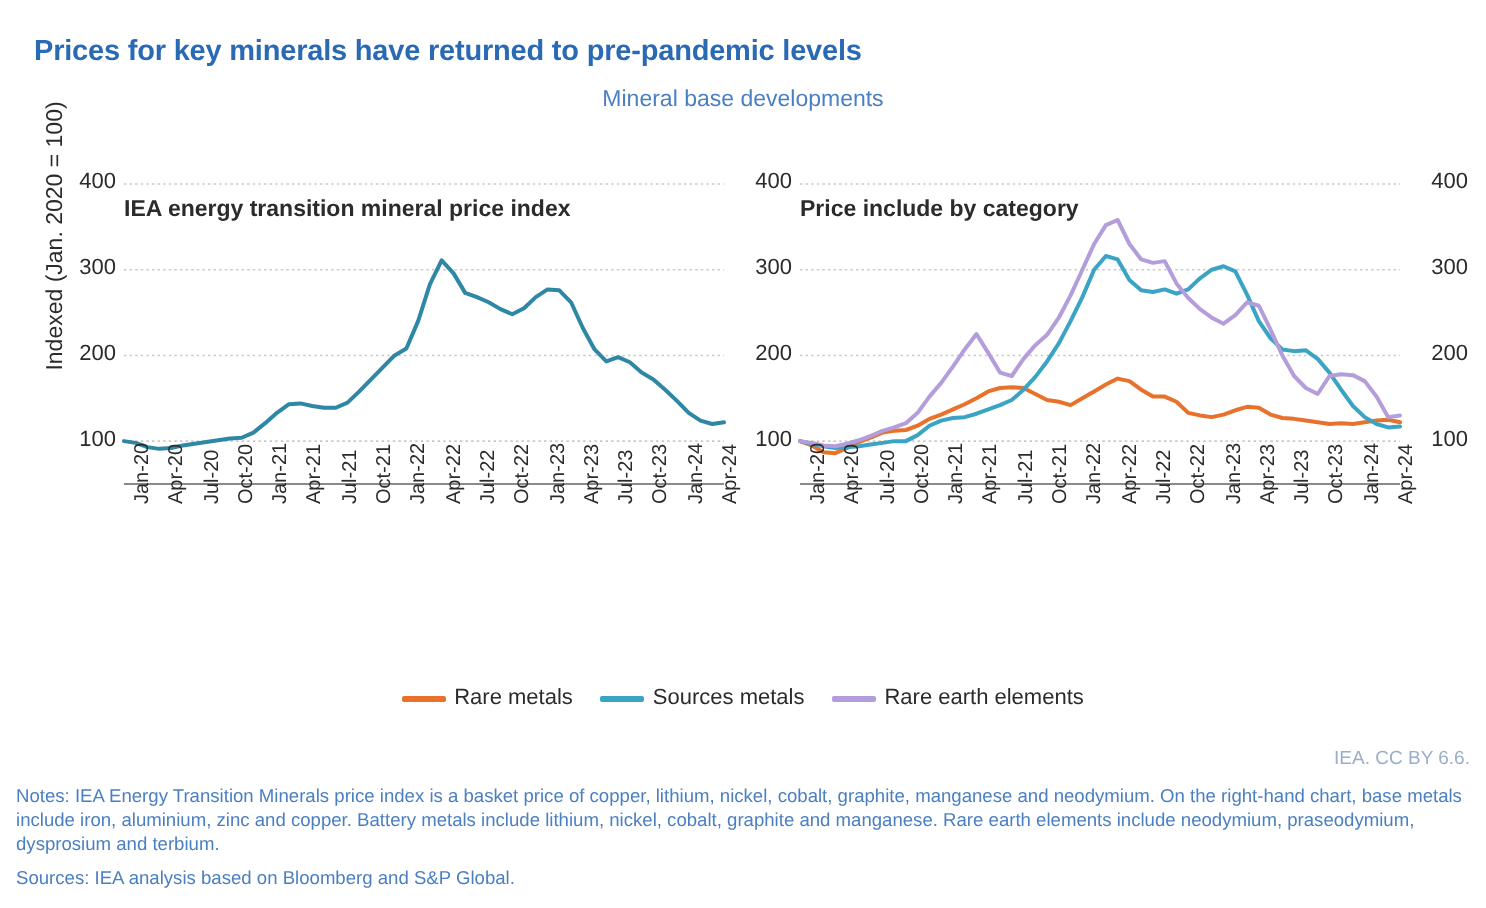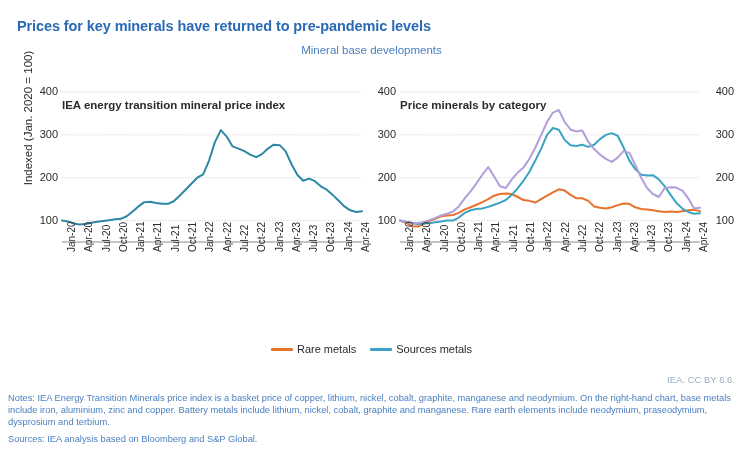--- a/index.html
+++ b/index.html
@@ -80,21 +80,21 @@
     font-size:9.3px;color:#4a7fc1;
   }
 </style>
 </head>
 <body>
 
 <div id="headline">Prices for key minerals have returned to pre-pandemic levels</div>
 <div id="subtitle">Mineral base developments</div>
 
 <div class="panel-title" id="title-left">IEA energy transition mineral price index</div>
-<div class="panel-title" id="title-right">Price minerals by category</div>
+<div class="panel-title" id="title-right">Price include by category</div>
 
 <div class="axis-title">Indexed (Jan. 2020 = 100)</div>
 
 <div class="plot" id="plot-left">
   <svg id="svg-left" viewBox="0 0 300 150" preserveAspectRatio="none">
       <line x1="0" x2="300" y1="128.57142857142858" y2="128.57142857142858" stroke="#c9c9c9" stroke-width="0.8" stroke-dasharray="1.2 1.6"></line>
       <line x1="0" x2="300" y1="85.71428571428572" y2="85.71428571428572" stroke="#c9c9c9" stroke-width="0.8" stroke-dasharray="1.2 1.6"></line>
       <line x1="0" x2="300" y1="42.85714285714286" y2="42.85714285714286" stroke="#c9c9c9" stroke-width="0.8" stroke-dasharray="1.2 1.6"></line>
       <line x1="0" x2="300" y1="0" y2="0" stroke="#c9c9c9" stroke-width="0.8" stroke-dasharray="1.2 1.6"></line>
       <line x1="0" x2="300" y1="150" y2="150" stroke="#8a8a8a" stroke-width="1"></line>
@@ -176,17 +176,21 @@
 
 <div id="legend">
     <div class="leg-item">
       <span class="leg-line" style="background: rgb(232, 114, 44);"></span>
       <span>Rare metals</span>
     </div>
     <div class="leg-item">
       <span class="leg-line" style="background: rgb(59, 163, 196);"></span>
       <span>Sources metals</span>
     </div>
+    <div class="leg-item">
+      <span class="leg-line" style="background: rgb(179, 157, 219);"></span>
+      <span>Rare earth elements</span>
+    </div>
   </div>
 
 <div id="cc">IEA. CC BY 6.6.</div>
 <div id="notes">Notes: IEA Energy Transition Minerals price index is a basket price of copper, lithium, nickel, cobalt, graphite, manganese and neodymium. On the right-hand chart, base metals include iron, aluminium, zinc and copper. Battery metals include lithium, nickel, cobalt, graphite and manganese. Rare earth elements include neodymium, praseodymium, dysprosium and terbium.</div>
 <div id="sources">Sources: IEA analysis based on Bloomberg and S&amp;P Global.</div>
 
 </body></html>

